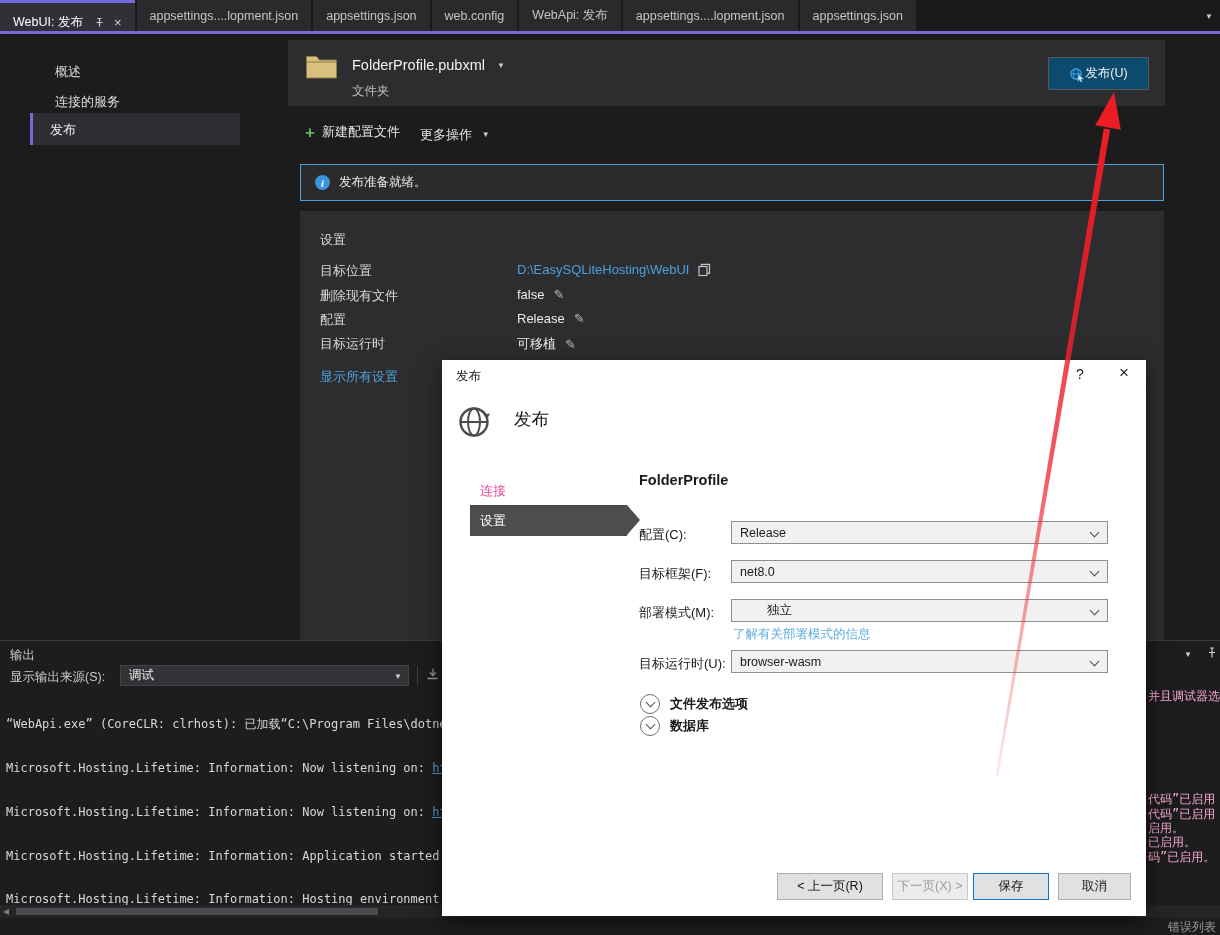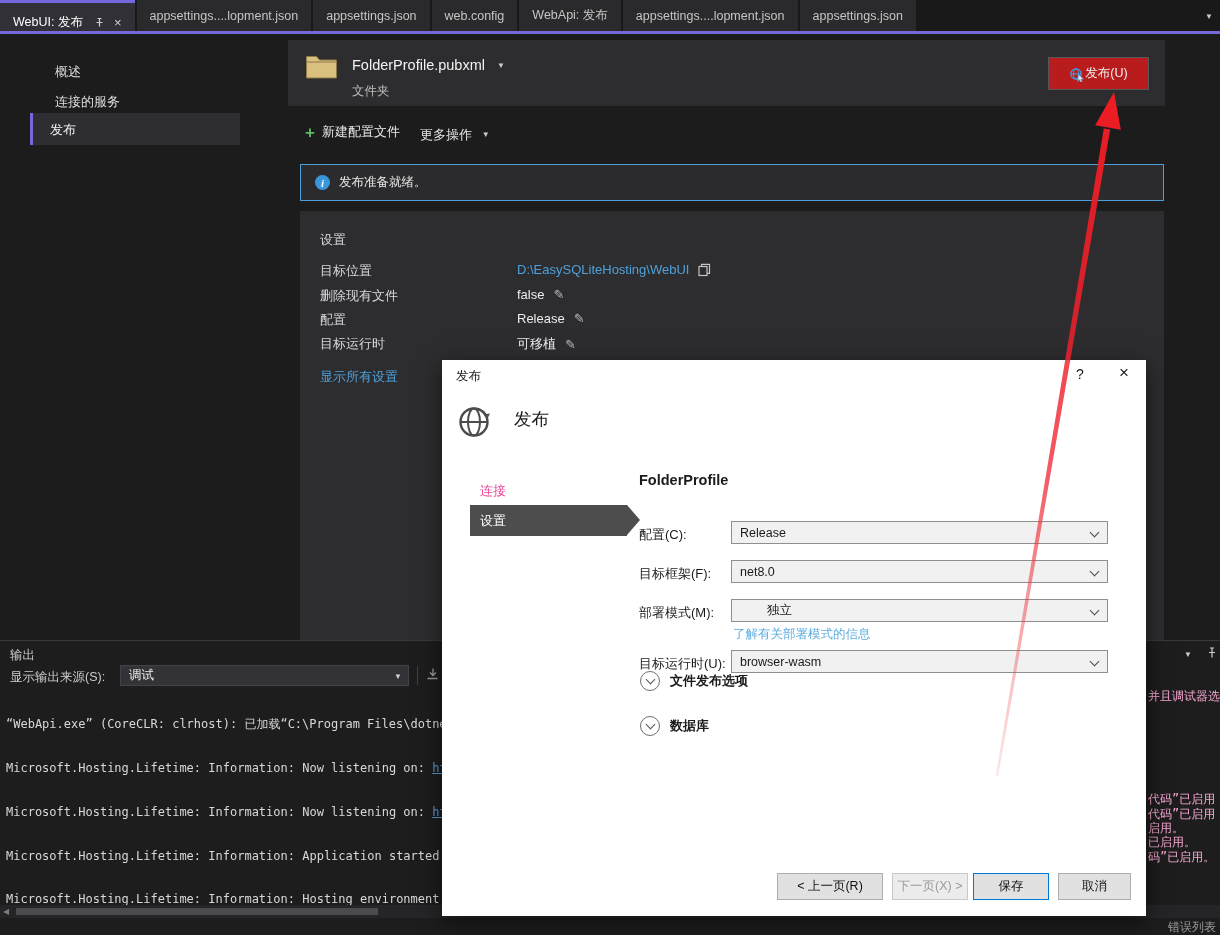--- a/index.html
+++ b/index.html
@@ -20,21 +20,21 @@
   #nav-connected{left:55px;top:93px;}
   #nav-publish-bg{position:absolute;left:30px;top:113px;width:210px;height:32px;background:#2e2e32;}
   #nav-publish-bar{position:absolute;left:30px;top:113px;width:3px;height:32px;background:#7468dd;}
   #nav-publish{left:50px;top:121px;color:#f0f0f0;}
   
   #hdr-card{position:absolute;left:288px;top:40px;width:877px;height:66px;background:#2d2d30;}
   #folder-icon{position:absolute;left:17px;top:13px;}
   #profile-title{position:absolute;left:64px;top:17px;color:#f2f2f2;font-size:14.5px;}
   #profile-title .caret{color:#cccccc;font-size:8px;margin-left:8px;vertical-align:2px;}
   #profile-sub{position:absolute;left:64px;top:43px;color:#bdbdbd;font-size:12.5px;}
-  #publish-btn{position:absolute;left:760px;top:17px;width:101px;height:33px;background:#b91c1c;
+  #publish-btn{position:absolute;left:760px;top:17px;width:101px;height:33px;background:#0c4a6e;
        border:1px solid #56565c;box-sizing:border-box;display:flex;align-items:center;justify-content:center;
        color:#f0f0f0;font-size:12.5px;}
   
   #new-profile{position:absolute;left:305px;top:123px;color:#e8e8e8;font-size:13px;display:flex;align-items:center;gap:7px;}
   #new-profile .plus{color:#5fba5f;font-size:17px;font-weight:bold;line-height:1;}
   #more-actions{position:absolute;left:420px;top:126px;color:#e8e8e8;font-size:13px;}
   #more-actions .caret{color:#cccccc;font-size:8px;margin-left:6px;vertical-align:2px;}
   
   #infobar{position:absolute;left:300px;top:164px;width:864px;height:37px;background:#2b2b2d;
        border:1px solid #4c9fd8;box-sizing:border-box;display:flex;align-items:center;}
@@ -90,21 +90,21 @@
   .combo{position:absolute;left:289px;width:377px;height:23px;background:#f1f1f1;border:1px solid #8f8f8f;
        box-sizing:border-box;font-size:12.5px;display:flex;align-items:center;padding-left:8px;}
   .combo .chev{position:absolute;right:9px;top:7px;width:6px;height:6px;border-right:1.4px solid #4a4a4a;
        border-bottom:1.4px solid #4a4a4a;transform:rotate(45deg);}
   #lbl0{top:166px;} #cmb0{top:161px;}
   #lbl1{top:205px;} #cmb1{top:200px;}
   #lbl2{top:244px;} #cmb2{top:239px;padding-left:35px;}
   #deploy-link{position:absolute;left:291px;top:266px;font-size:12.5px;color:#5bace0;}
   #lbl3{top:295px;text-align:center;} #cmb3{top:290px;}
   .exp{position:absolute;left:198px;display:flex;align-items:center;gap:10px;}
-  #exp0{top:311px;} #exp1{top:356px;}
+  #exp0{top:334px;} #exp1{top:356px;}
   .exp .circ{width:20px;height:20px;border:1.5px solid #6e6e6e;border-radius:50%;box-sizing:border-box;position:relative;}
   .exp .circ::after{content:"";position:absolute;left:5.5px;top:4px;width:6px;height:6px;
        border-right:1.6px solid #555;border-bottom:1.6px solid #555;transform:rotate(45deg);}
   .exp .elbl{font-size:13px;font-weight:bold;}
   .dbtn{position:absolute;top:513px;height:27px;background:#e1e1e1;border:1px solid #adadad;box-sizing:border-box;
        font-size:12.5px;color:#111111;display:flex;align-items:center;justify-content:center;}
   #btn-prev{left:335px;width:106px;}
   #btn-next{left:450px;width:76px;color:#9b9b9b;border-color:#c9c9c9;background:#ececec;}
   #btn-save{left:531px;width:76px;border:1px solid #0078d7;}
   #btn-cancel{left:616px;width:73px;}

